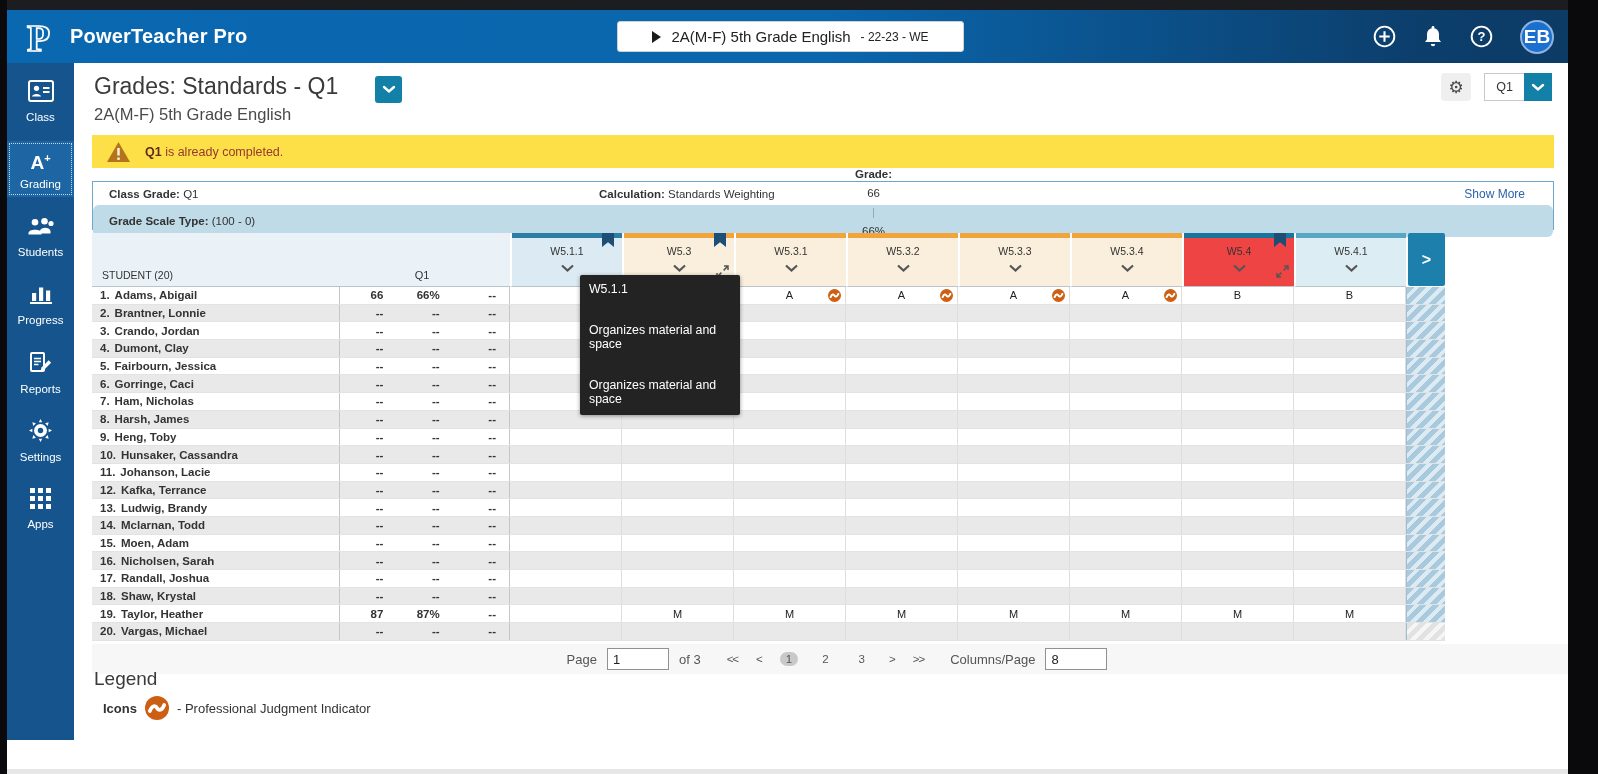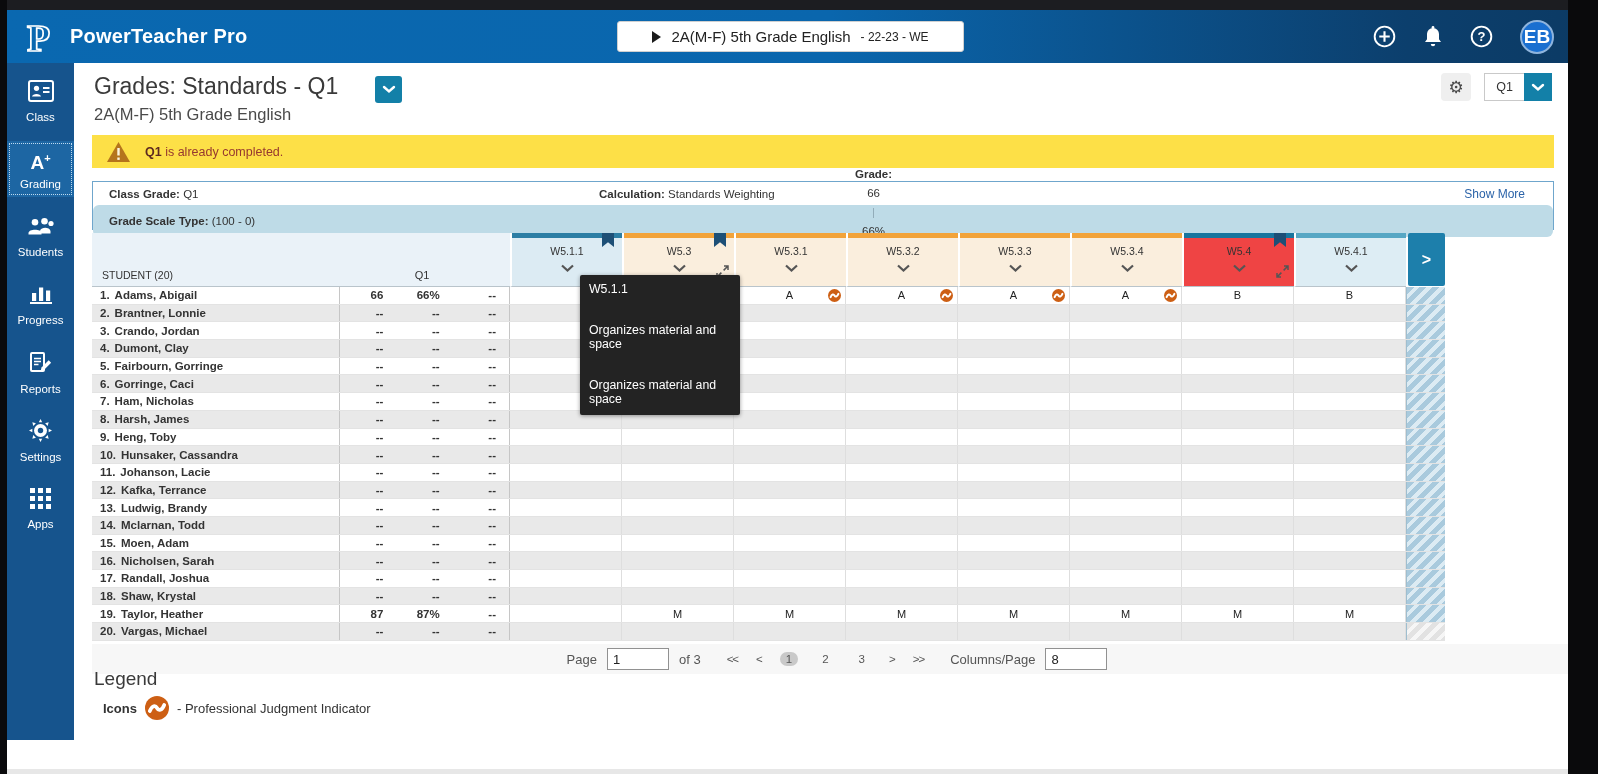--- a/index.html
+++ b/index.html
@@ -482,21 +482,21 @@
             <div class="cell-mark"></div>
             <div class="cell-mark"></div>
             <div class="cell-mark"></div>
             <div class="cell-mark"></div>
             <div class="cell-mark"></div>
             <div class="cell-hatch"></div>
           </div>
           <div class="trow">
             <div class="cell-student">
               <span>5.</span>
-              <span>Fairbourn, Gorringe</span>
+              <span>Fairbourn, Jessica</span>
             </div>
             <div class="cell-q1">
               <span>--</span>
               <span>--</span>
               <span>--</span>
             </div>
             <div class="cell-mark"></div>
             <div class="cell-mark"></div>
             <div class="cell-mark"></div>
             <div class="cell-mark"></div>

